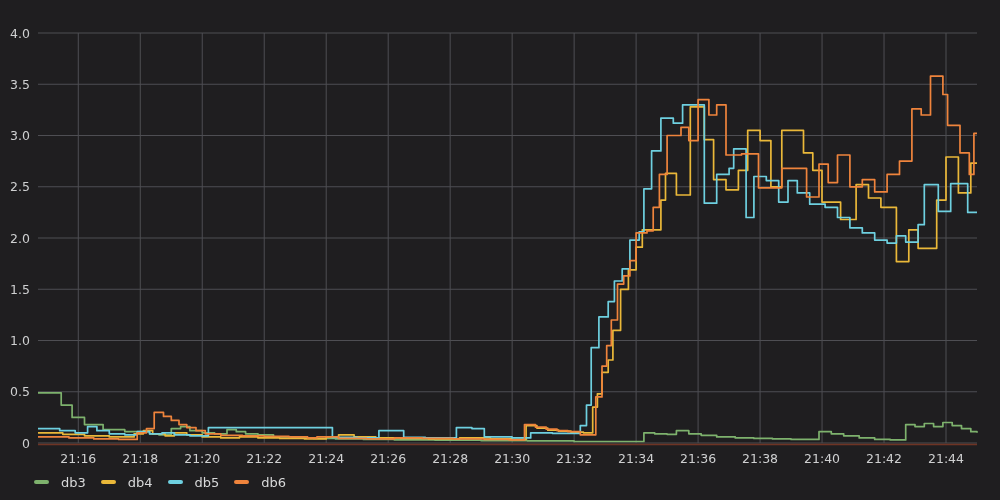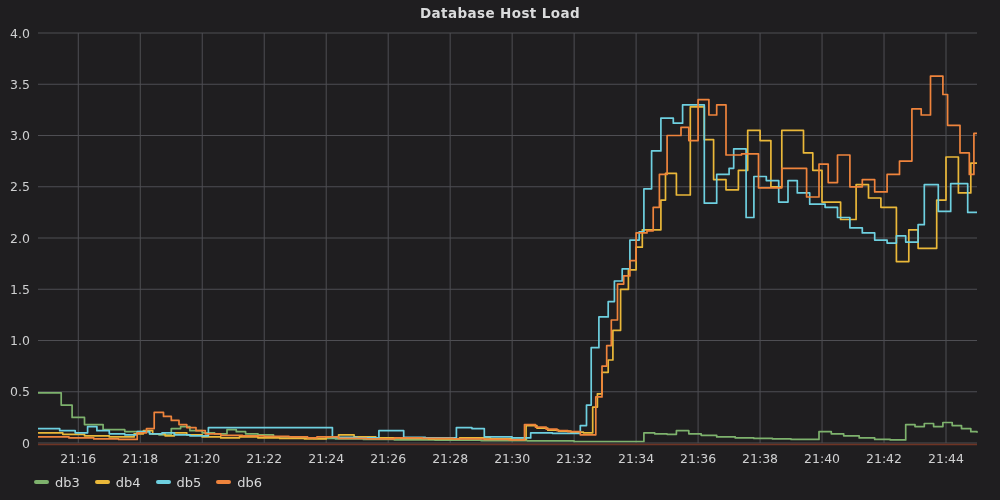--- a/index.html
+++ b/index.html
@@ -9,29 +9,28 @@
   }
   .chart-title{
     position:absolute;top:5px;left:0;width:1000px;text-align:center;
     font-size:13.5px;font-weight:bold;color:#dadbdc;letter-spacing:.4px;
   }
   svg.plot{position:absolute;left:0;top:0;}
   .legend{
     position:absolute;left:34px;top:471px;height:22px;
     display:flex;align-items:center;gap:15px;
   }
-  .legend-item{display:flex;align-items:center;gap:6px;cursor:pointer;}
+  .legend-item{display:flex;align-items:center;gap:12px;cursor:pointer;}
   .legend-dash{width:15px;height:4px;border-radius:2px;display:inline-block;}
   .legend-label{font-size:13px;color:#d8d9da;line-height:1;}
 </style>
 </head>
 <body>
 
 <div class="panel">
-  <div class="chart-title">Database Host Load</div>
   <svg class="plot" id="plot-svg" width="1000" height="500" viewBox="0 0 1000 500">
       <line x1="38" x2="977" y1="33" y2="33" stroke="#4e4e53" stroke-width="1"></line>
       <line x1="38" x2="977" y1="84.25" y2="84.25" stroke="#4e4e53" stroke-width="1"></line>
       <line x1="38" x2="977" y1="135.5" y2="135.5" stroke="#4e4e53" stroke-width="1"></line>
       <line x1="38" x2="977" y1="186.75" y2="186.75" stroke="#4e4e53" stroke-width="1"></line>
       <line x1="38" x2="977" y1="238" y2="238" stroke="#4e4e53" stroke-width="1"></line>
       <line x1="38" x2="977" y1="289.25" y2="289.25" stroke="#4e4e53" stroke-width="1"></line>
       <line x1="38" x2="977" y1="340.5" y2="340.5" stroke="#4e4e53" stroke-width="1"></line>
       <line x1="38" x2="977" y1="391.75" y2="391.75" stroke="#4e4e53" stroke-width="1"></line>
       <line x1="38" x2="977" y1="443" y2="443" stroke="#4e4e53" stroke-width="1"></line>

